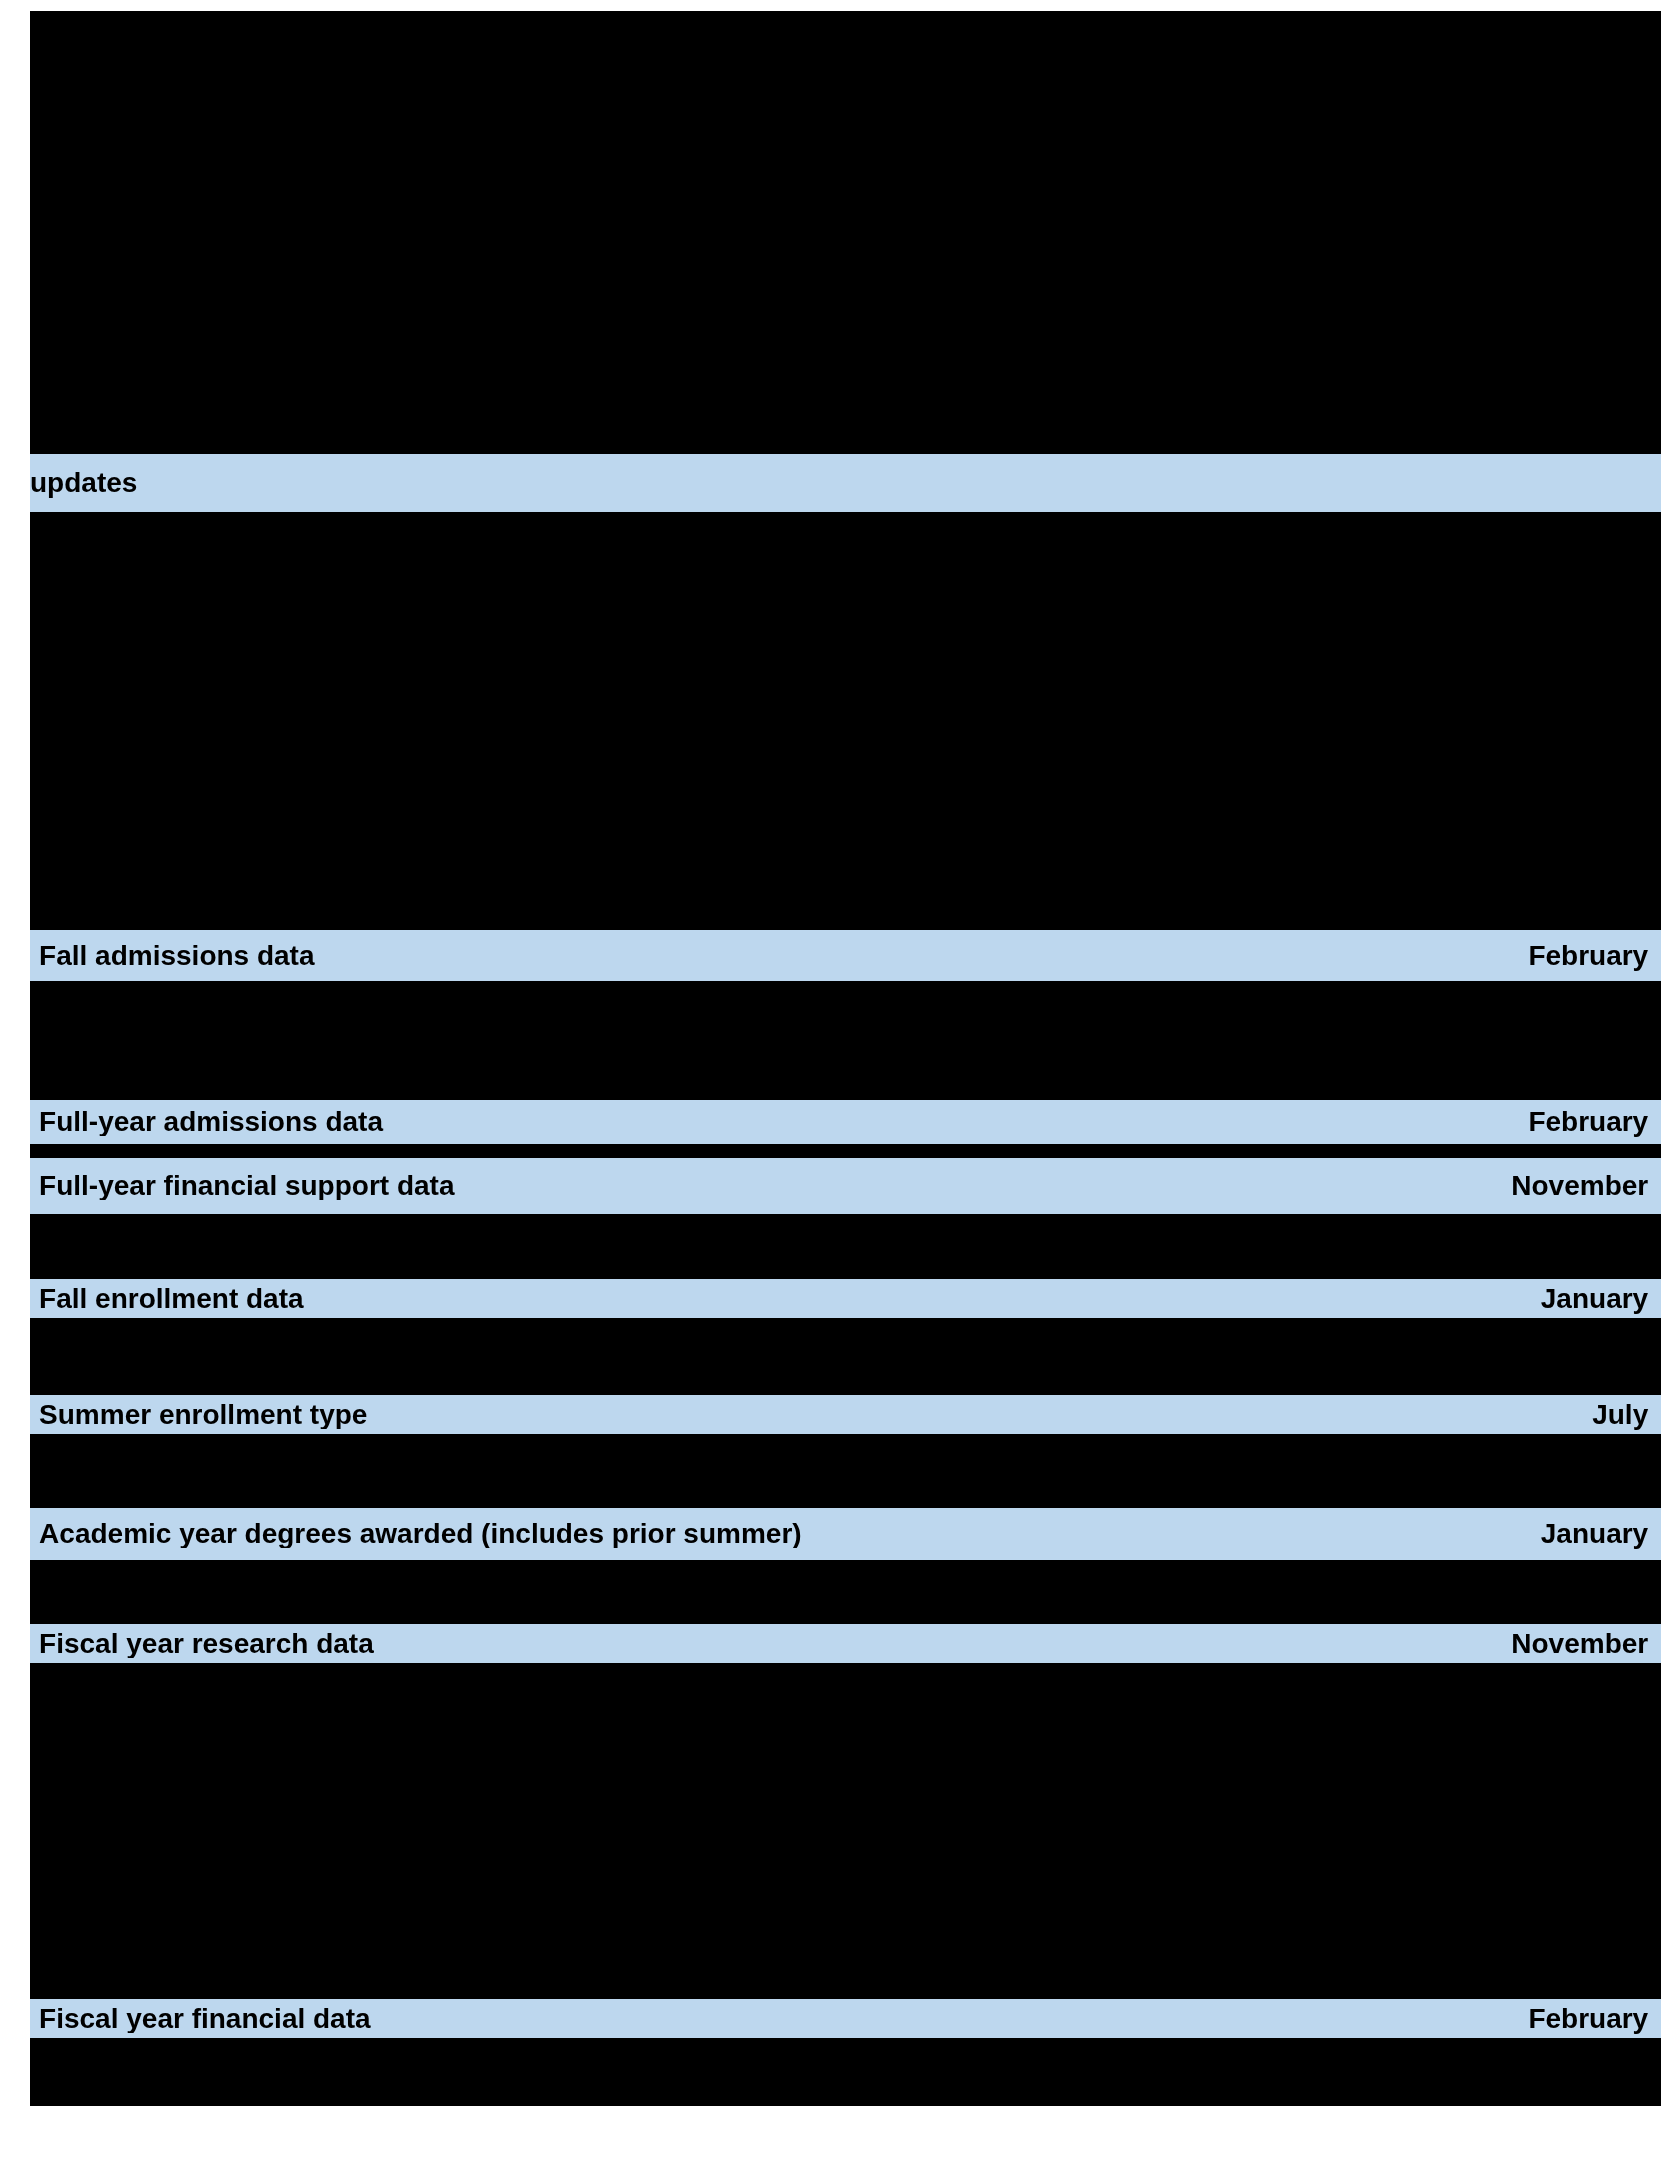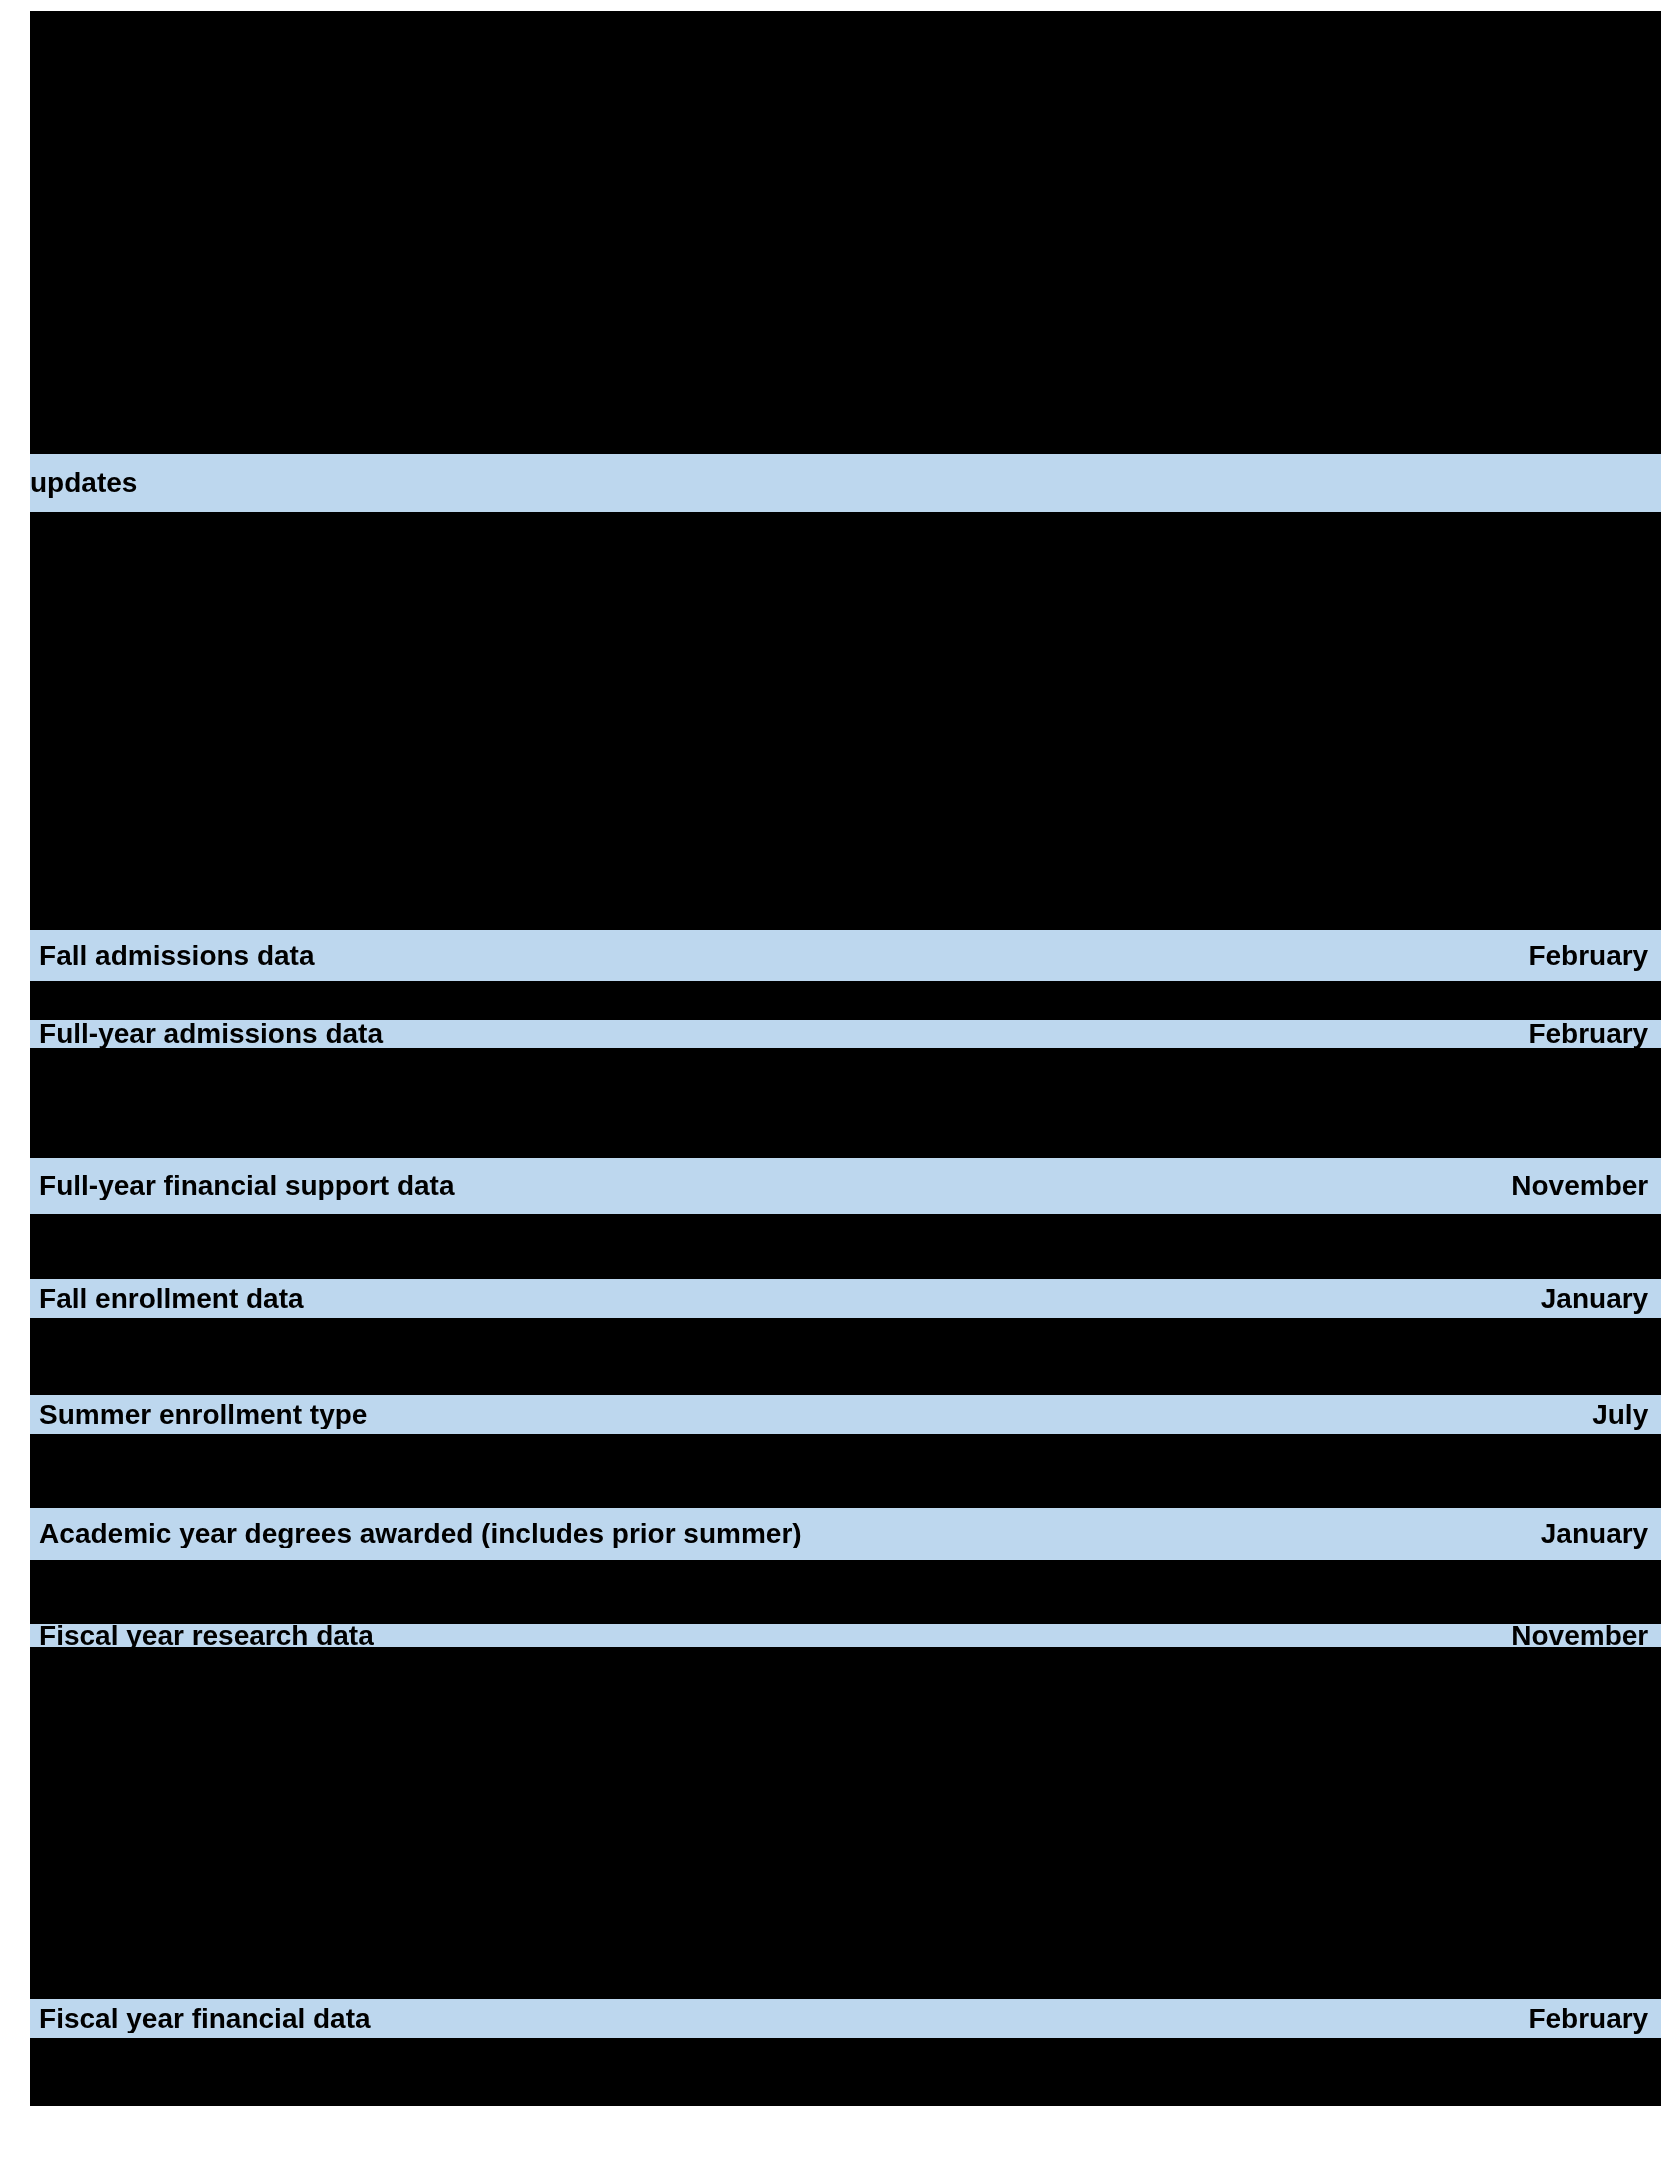--- a/index.html
+++ b/index.html
@@ -108,21 +108,21 @@
   <div class="row visible" style="top:454px;height:58px;">
     <div class="cell-month">updates</div>
   </div>
 
 
   <div class="row visible" style="top: 930px; height: 51px;">
     <div class="cell-type">Fall admissions data</div>
     <div class="cell-month">February</div>
   </div>
 
-  <div class="row visible" style="top: 1020px; height: 28px;">
+  <div class="row visible" style="top: 1100px; height: 44px;">
     <div class="cell-type">Full-year admissions data</div>
     <div class="cell-month">February</div>
   </div>
 
   <div class="row visible" style="top: 1158px; height: 56px;">
     <div class="cell-type">Full-year financial support data</div>
     <div class="cell-month">November</div>
   </div>
 
   <div class="row visible" style="top: 1279px; height: 39px;">
@@ -133,21 +133,21 @@
   <div class="row visible" style="top: 1395px; height: 39px;">
     <div class="cell-type">Summer enrollment type</div>
     <div class="cell-month">July</div>
   </div>
 
   <div class="row visible" style="top: 1508px; height: 52px;">
     <div class="cell-type">Academic year degrees awarded (includes prior summer)</div>
     <div class="cell-month">January</div>
   </div>
 
-  <div class="row visible" style="top: 1624px; height: 23px;">
+  <div class="row visible" style="top: 1624px; height: 39px;">
     <div class="cell-type">Fiscal year research data</div>
     <div class="cell-month">November</div>
   </div>
 
   <div class="row visible" style="top: 1999px; height: 39px;">
     <div class="cell-type">Fiscal year financial data</div>
     <div class="cell-month">February</div>
   </div>
 
 </div>

